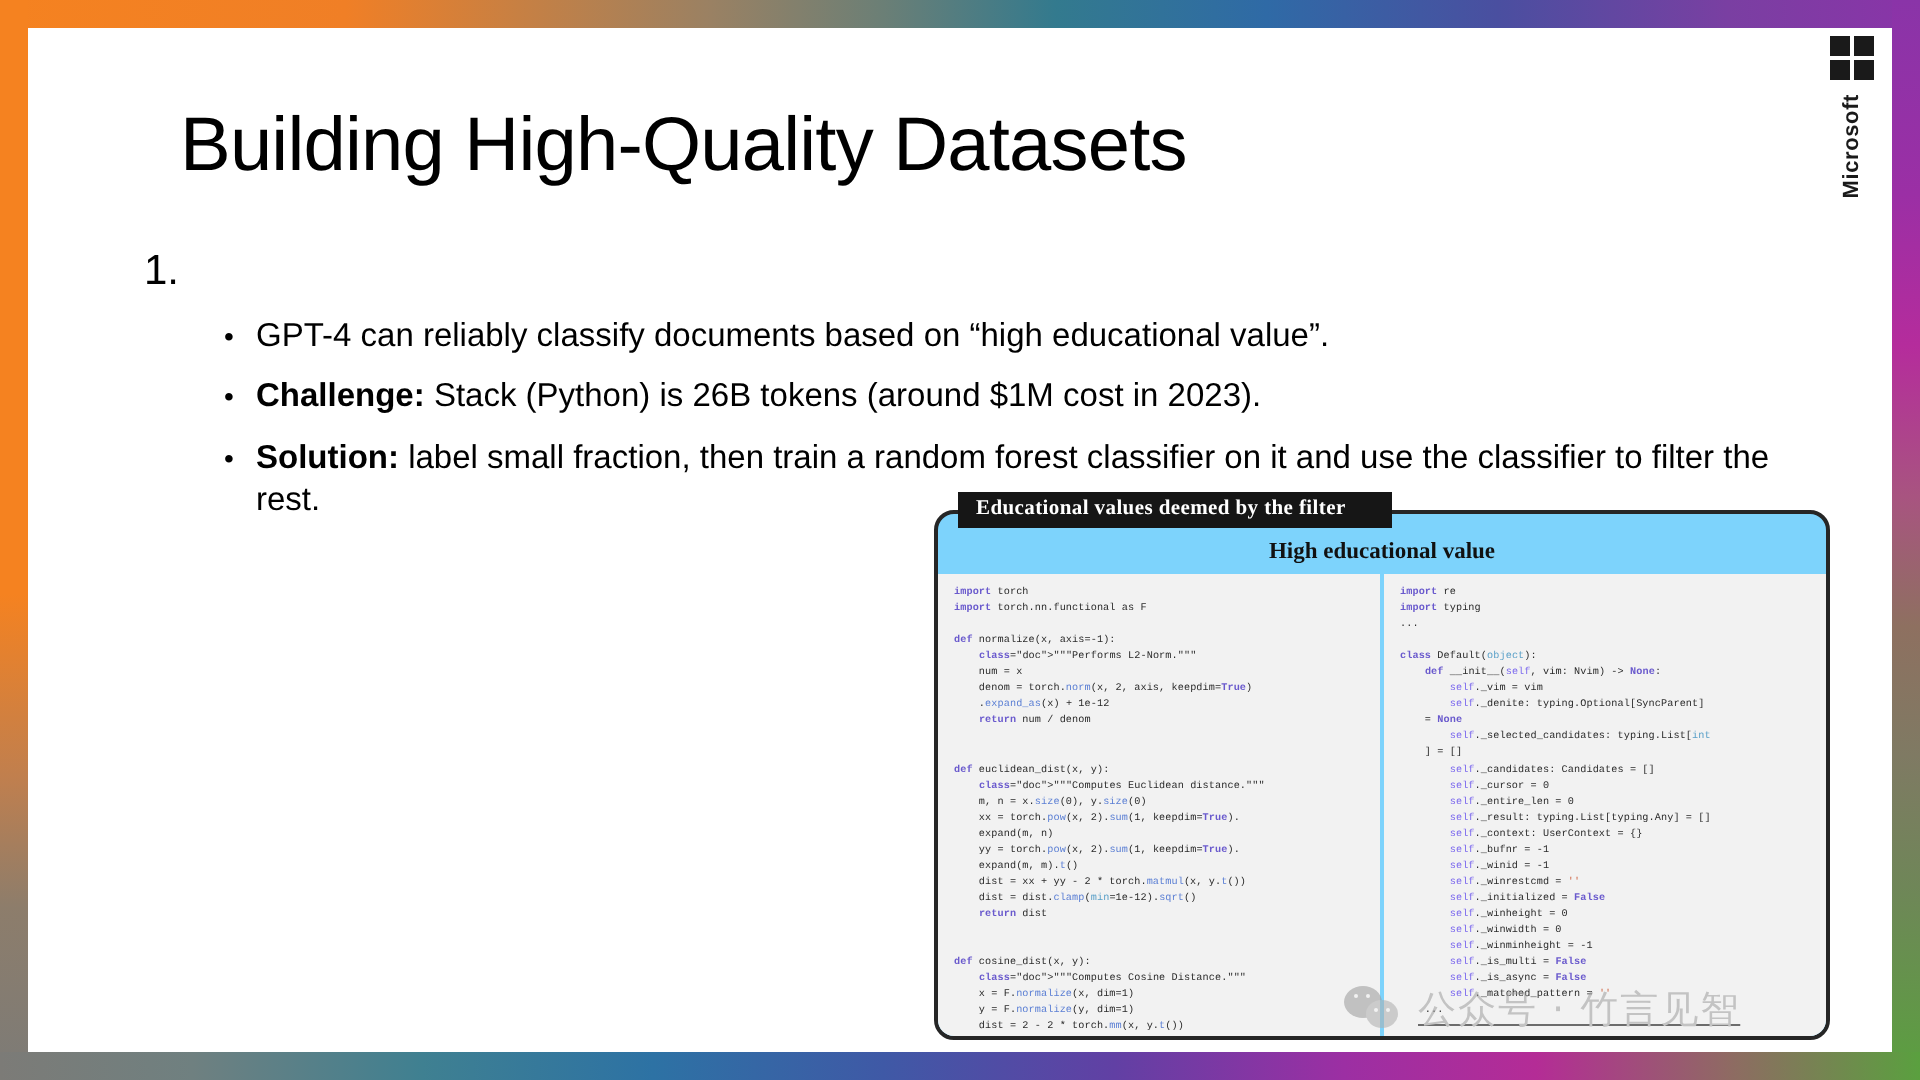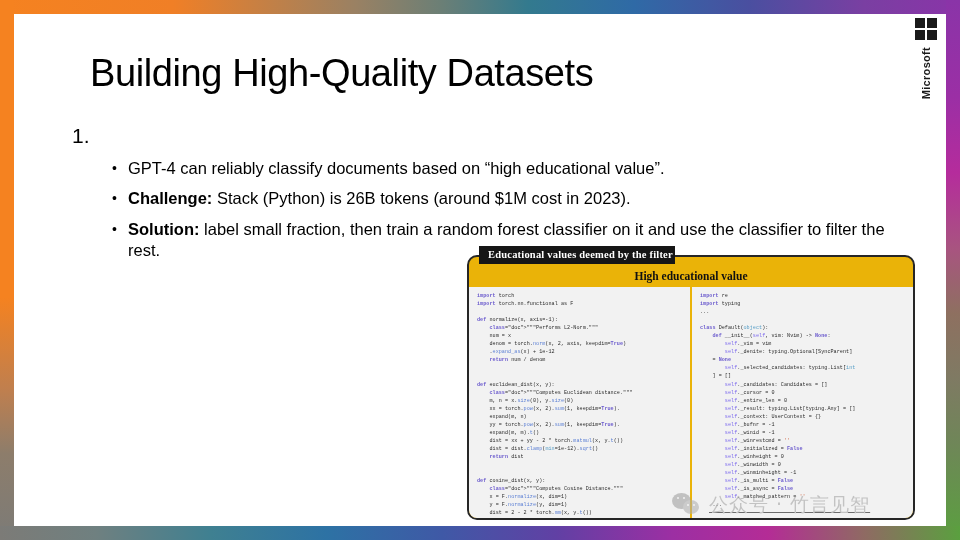--- a/index.html
+++ b/index.html
@@ -84,28 +84,28 @@
   }
   .bdot { width:16px; flex:0 0 16px; text-align:left; font-size:14px; line-height:1.45; }
   .btext { flex:1; }
   .btext b { font-weight:700; }
 
   
   #figure {
     position:absolute; left:467px; top:255px;
     width:448px; height:265px;
     border:2px solid #262626; border-radius:10px;
-    background:#eab308; overflow:hidden;
+    background:#7dd3fc; overflow:hidden;
   }
   #fig-caption {
     position:absolute; left:479px; top:246px;
     background:#161616; color:#ffffff;
     font-family:"Liberation Serif", serif;
     font-weight:700; font-size:10.5px;
-    padding:3px 2px 4px 9px; letter-spacing:.2px;
+    padding:3px 23px 4px 9px; letter-spacing:.2px;
     white-space:nowrap; z-index:5;
   }
   #fig-head {
     display:flex; height:30px; padding-top:13px;
   }
   .fig-col-head {
     flex:1; text-align:center;
     font-family:"Liberation Serif", serif;
     font-weight:700; font-size:11.5px; color:#111;
   }

